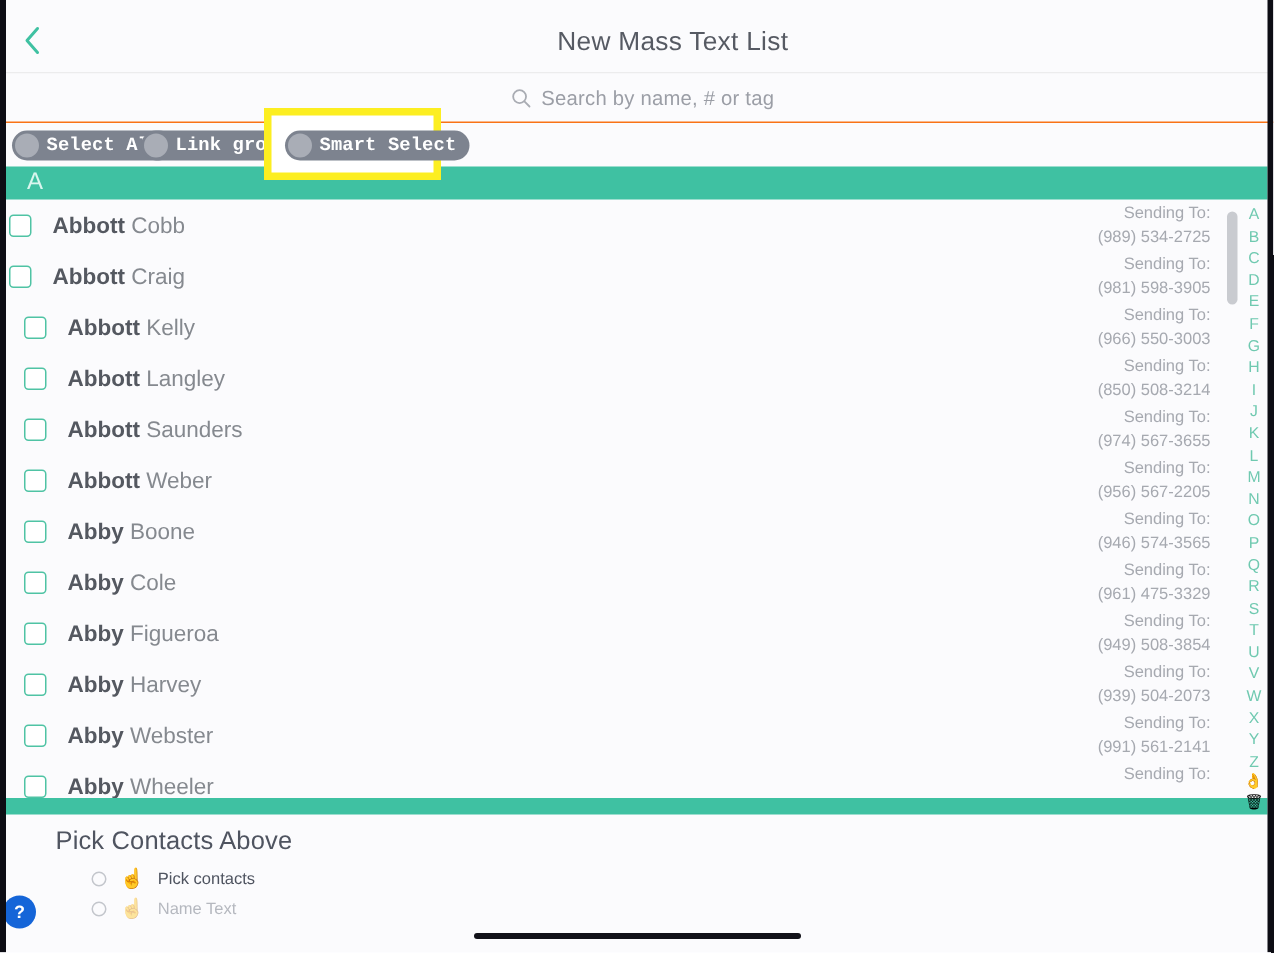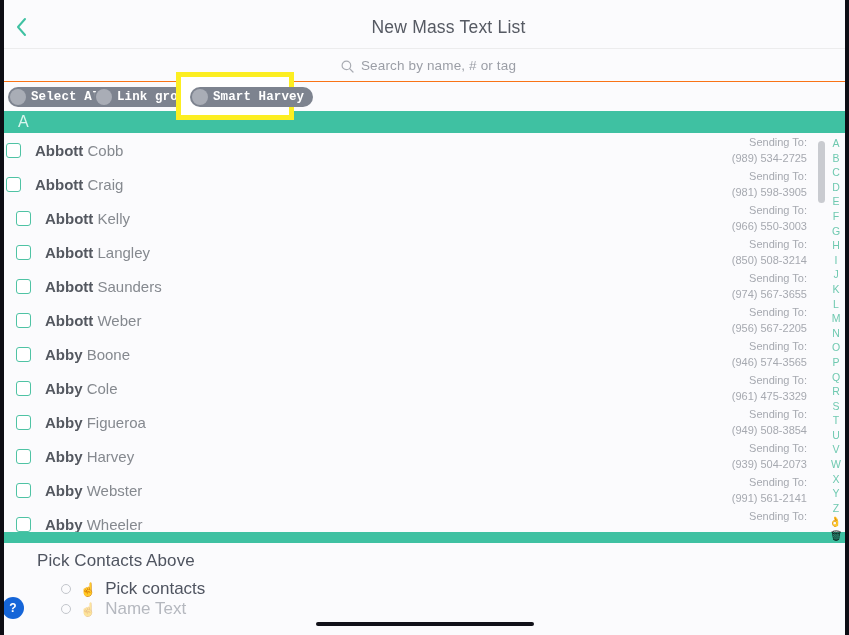--- a/index.html
+++ b/index.html
@@ -172,21 +172,21 @@
     display: flex; align-items: center; gap: 9px;
   }
   #opt-pick { top: 36px; }
   #opt-name { top: 56px; }
   .radio {
     width: 10px; height: 10px; border-radius: 50%;
     border: 1.2px solid #c3c6cc; background: transparent;
     flex: 0 0 auto; cursor: pointer;
   }
   .opt-emoji { font-size: 13px; line-height: 1; }
-  .opt-label { font-size: 17px; color: #4f5460; }
+  .opt-label { font-size: 11px; color: #4f5460; }
   .opt.disabled .opt-label { color: #b5b8bf; }
   .opt.disabled .opt-emoji { opacity: .45; }
 
   .help-btn {
     position: absolute; left: 2px; top: 597px;
     width: 22px; height: 22px; border-radius: 50%;
     background: #1565d8;
     display: flex; align-items: center; justify-content: center;
     color: #ffffff; font-size: 12px; font-weight: bold;
     cursor: pointer; z-index: 30;
@@ -236,21 +236,21 @@
     </div>
     <div class="toggle" id="tg-link-group">
       <span class="knob"></span>
       <span class="tlabel">Link group</span>
     </div>
   </div>
 
   <div class="annotation-box"></div>
   <div class="toggle" id="tg-smart-select" style="position:absolute; top:87px; z-index:25;">
     <span class="knob"></span>
-    <span class="tlabel">Smart Harvey</span>
+    <span class="tlabel">Smart Select</span>
   </div>
 
   <div class="section-bar">
     <span class="letter">A</span>
   </div>
 
   <div class="list" id="contact-list">
       <div class="row shift">
         <span class="checkbox"></span>
         <span class="name"><span class="first">Abbott</span><span class="last"> Cobb</span></span>

